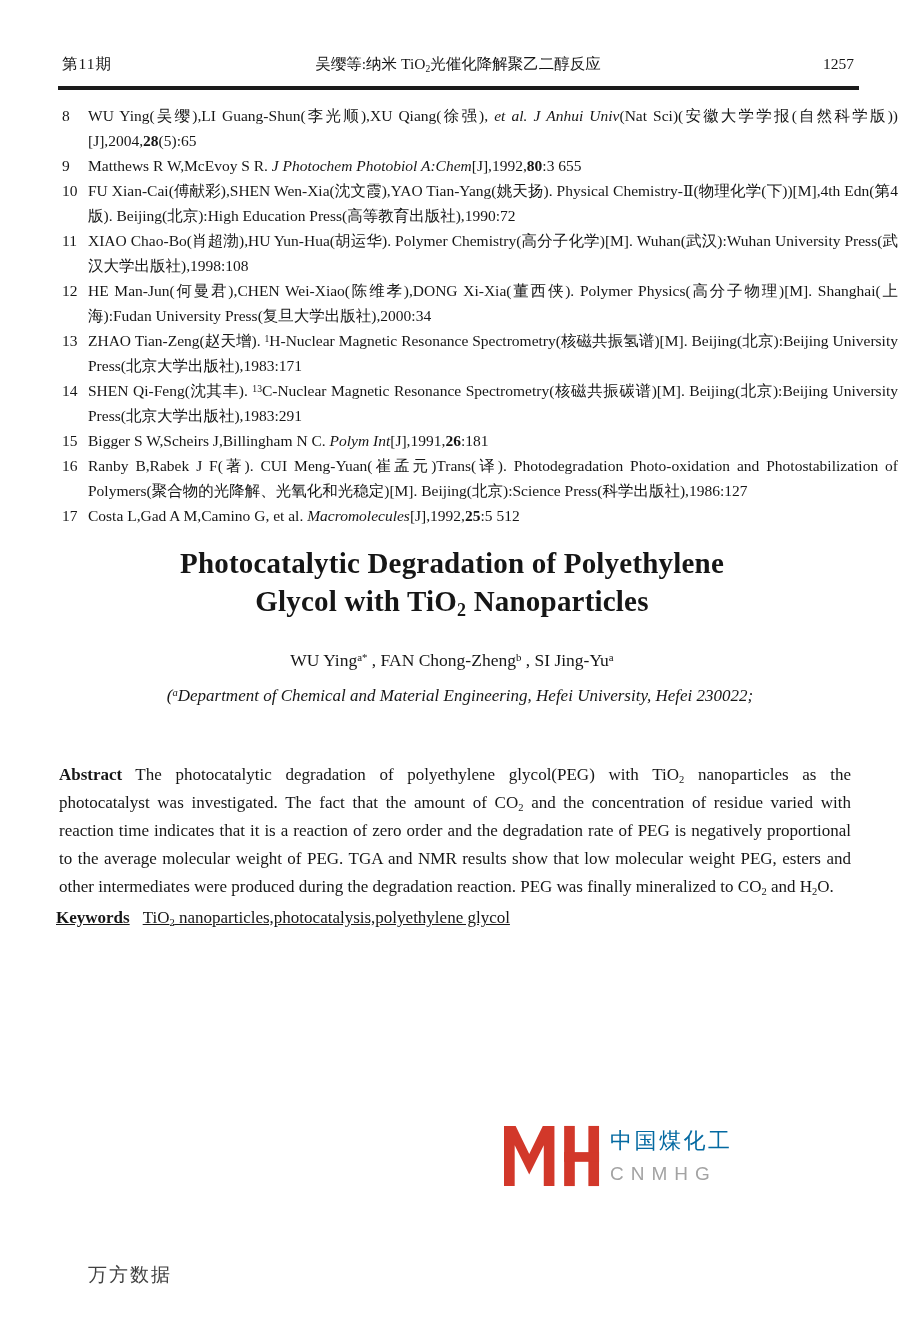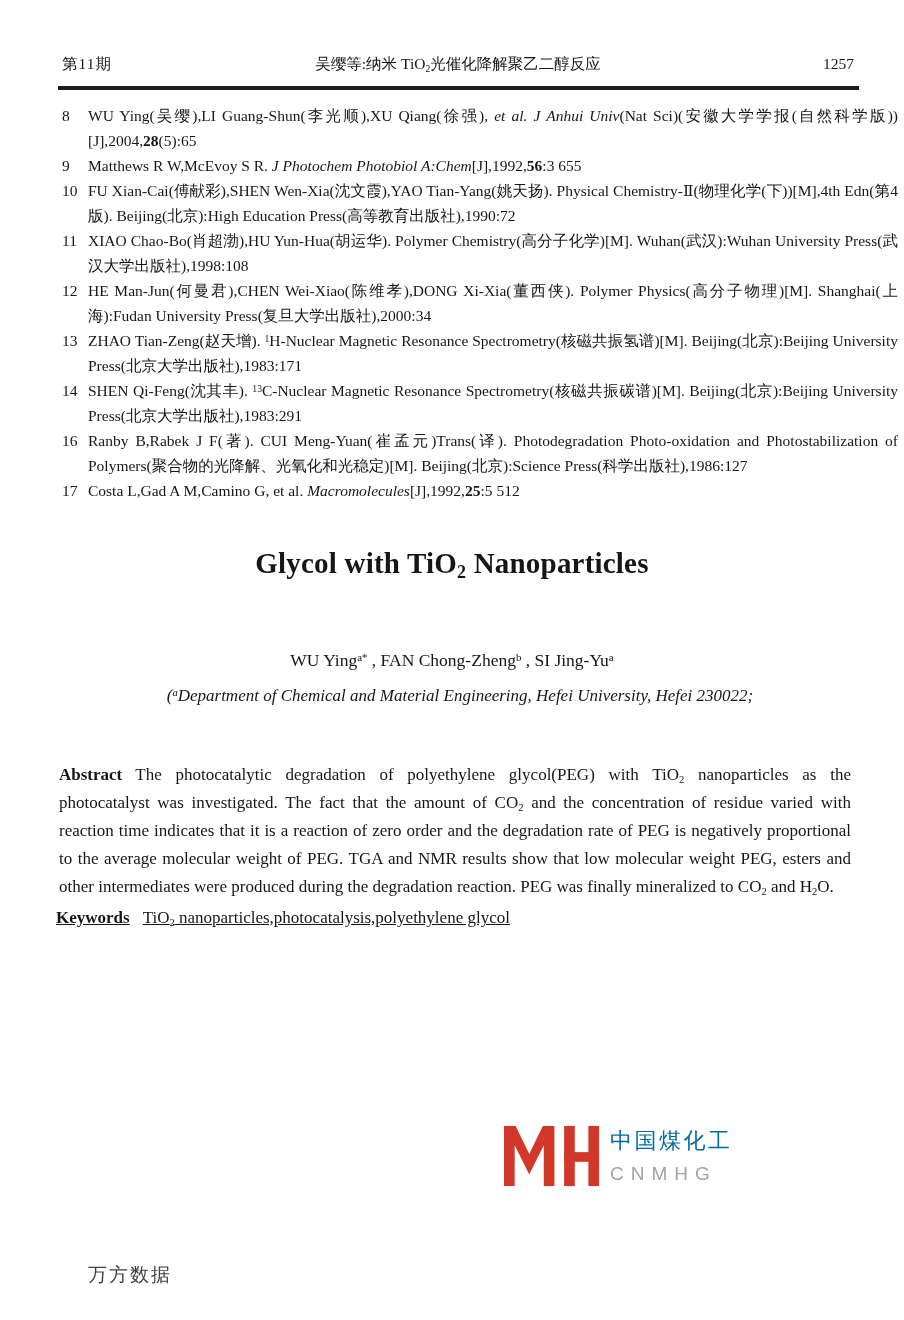--- a/index.html
+++ b/index.html
@@ -68,21 +68,21 @@
   </div>
   <div class="rule"></div>
 
   <section class="refs">
       <div class="ref-row">
         <span class="ref-no">8</span>
         <div class="ref-text">WU Ying(吴缨),LI Guang-Shun(李光顺),XU Qiang(徐强), <i>et al. J Anhui Univ</i>(Nat Sci)(安徽大学学报(自然科学版))[J],2004,<b>28</b>(5):65</div>
       </div>
       <div class="ref-row">
         <span class="ref-no">9</span>
-        <div class="ref-text">Matthews R W,McEvoy S R. <i>J Photochem Photobiol A:Chem</i>[J],1992,<b>56</b>:3 655</div>
+        <div class="ref-text">Matthews R W,McEvoy S R. <i>J Photochem Photobiol A:Chem</i>[J],1992,<b>80</b>:3 655</div>
       </div>
       <div class="ref-row">
         <span class="ref-no">10</span>
         <div class="ref-text">FU Xian-Cai(傅献彩),SHEN Wen-Xia(沈文霞),YAO Tian-Yang(姚天扬). Physical Chemistry-Ⅱ(物理化学(下))[M],4th Edn(第4版). Beijing(北京):High Education Press(高等教育出版社),1990:72</div>
       </div>
       <div class="ref-row">
         <span class="ref-no">11</span>
         <div class="ref-text">XIAO Chao-Bo(肖超渤),HU Yun-Hua(胡运华). Polymer Chemistry(高分子化学)[M]. Wuhan(武汉):Wuhan University Press(武汉大学出版社),1998:108</div>
       </div>
       <div class="ref-row">
@@ -91,30 +91,35 @@
       </div>
       <div class="ref-row">
         <span class="ref-no">13</span>
         <div class="ref-text">ZHAO Tian-Zeng(赵天增). <sup>1</sup>H-Nuclear Magnetic Resonance Spectrometry(核磁共振氢谱)[M]. Beijing(北京):Beijing University Press(北京大学出版社),1983:171</div>
       </div>
       <div class="ref-row">
         <span class="ref-no">14</span>
         <div class="ref-text">SHEN Qi-Feng(沈其丰). <sup>13</sup>C-Nuclear Magnetic Resonance Spectrometry(核磁共振碳谱)[M]. Beijing(北京):Beijing University Press(北京大学出版社),1983:291</div>
       </div>
       <div class="ref-row">
+        <span class="ref-no">15</span>
+        <div class="ref-text">Bigger S W,Scheirs J,Billingham N C. <i>Polym Int</i>[J],1991,<b>26</b>:181</div>
+      </div>
+      <div class="ref-row">
         <span class="ref-no">16</span>
         <div class="ref-text">Ranby B,Rabek J F(著). CUI Meng-Yuan(崔孟元)Trans(译). Photodegradation Photo-oxidation and Photostabilization of Polymers(聚合物的光降解、光氧化和光稳定)[M]. Beijing(北京):Science Press(科学出版社),1986:127</div>
       </div>
       <div class="ref-row">
         <span class="ref-no">17</span>
         <div class="ref-text">Costa L,Gad A M,Camino G, et al. <i>Macromolecules</i>[J],1992,<b>25</b>:5 512</div>
       </div>
     </section>
 
   <h1 class="title">
+    <span class="t-line">Photocatalytic Degradation of Polyethylene</span>
     <span class="t-line">Glycol with TiO<sub>2</sub> Nanoparticles</span>
   </h1>
 
   <div class="authors">WU Ying<sup>a*</sup> , FAN Chong-Zheng<sup>b</sup> , SI Jing-Yu<sup>a</sup></div>
 
   <div class="affils">
     <span class="affil-line">(<sup>a</sup>Department of Chemical and Material Engineering, Hefei University, Hefei 230022;</span>
   </div>
 
   <div class="bodytext">

